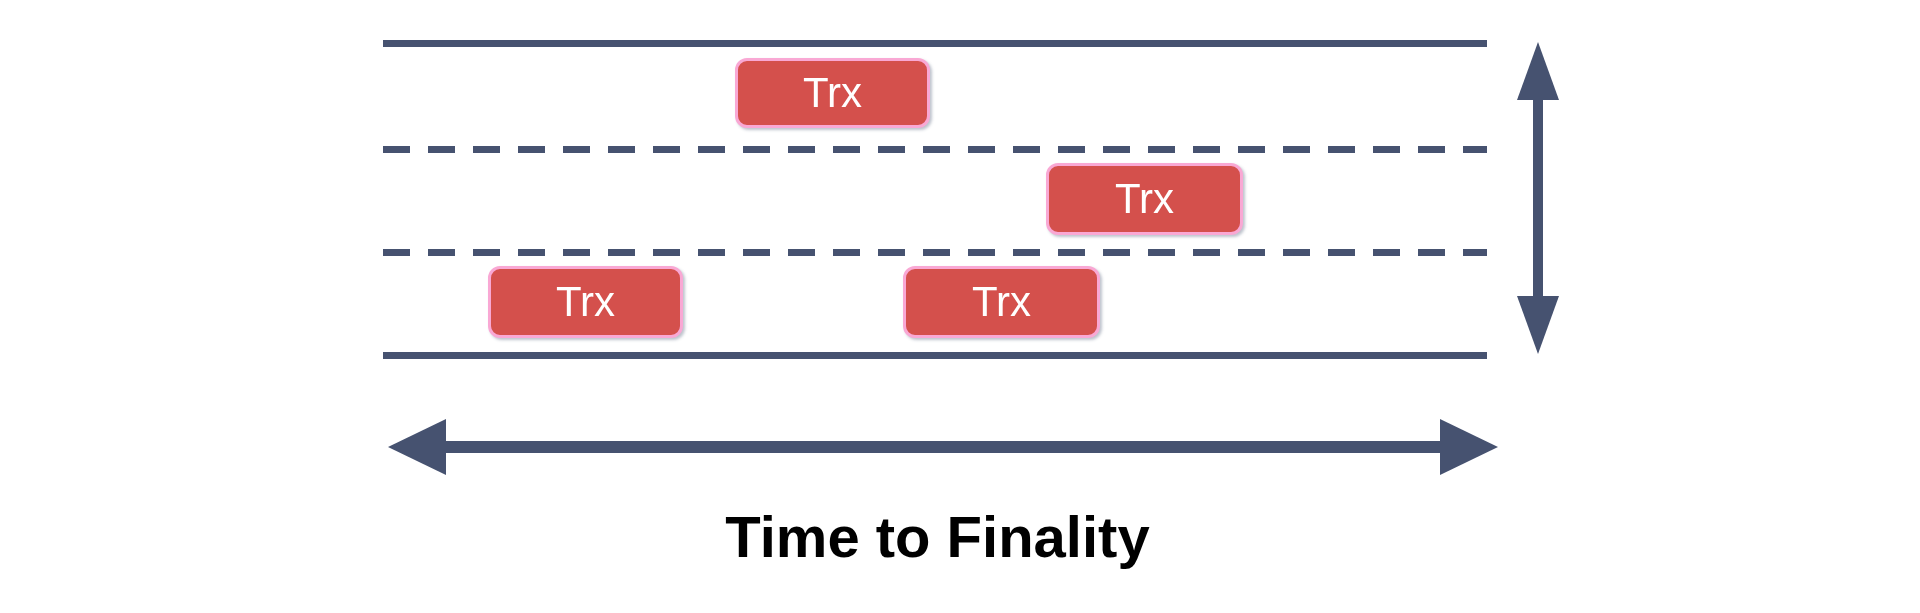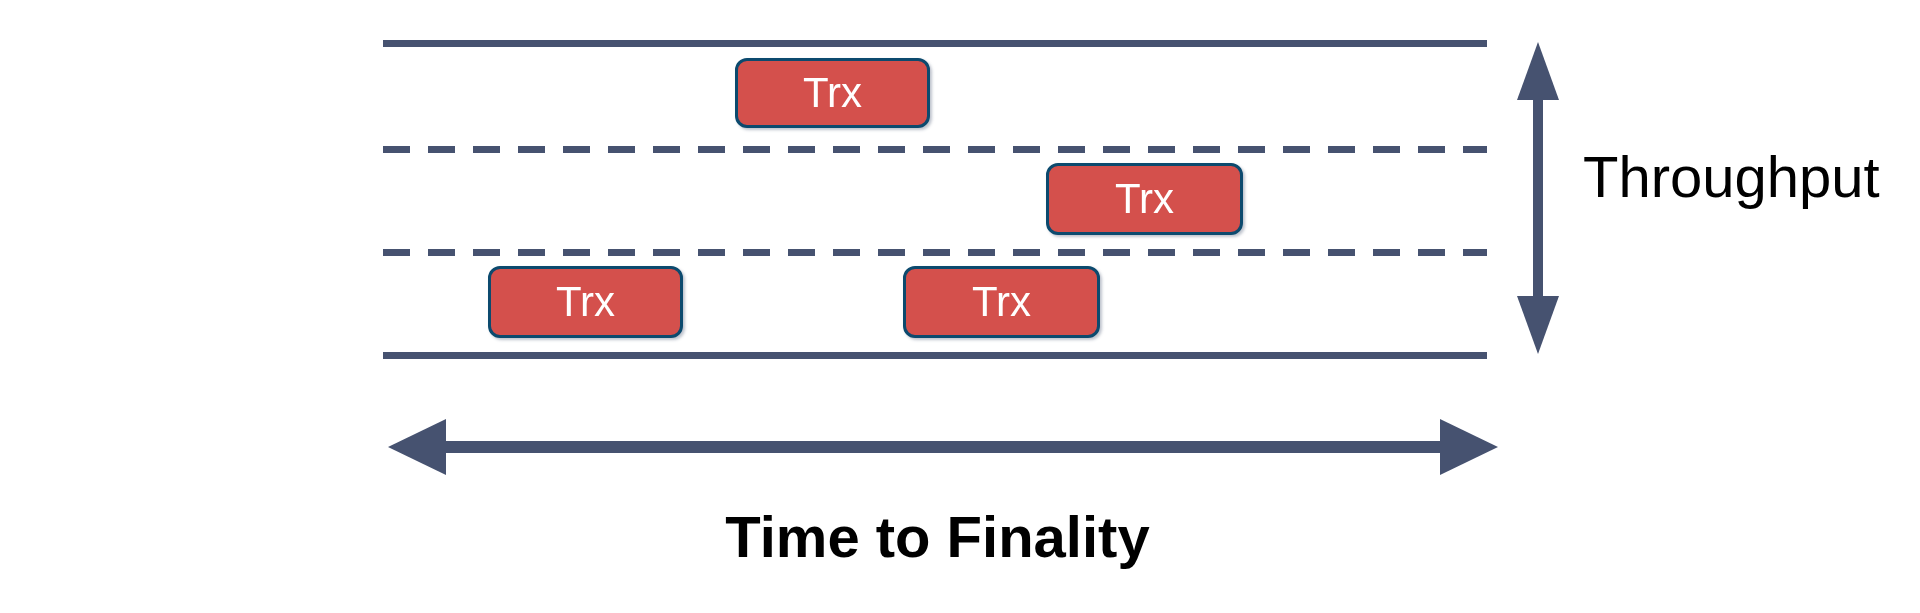--- a/index.html
+++ b/index.html
@@ -36,21 +36,21 @@
   #lane-top-line    { top: 40px; }
   #lane-divider-1   { top: 146px; }
   #lane-divider-2   { top: 249px; }
   #lane-bottom-line { top: 352px; }
 
   
   .trx-box {
     position: absolute;
     box-sizing: border-box;
     background: #D4504C;
-    border: 3px solid #0c4a6e;
+    border: 3px solid #f9a8d4;
     border-radius: 12px;
     color: #ffffff;
     font-size: 42px;
     line-height: 1;
     display: flex;
     align-items: center;
     justify-content: center;
     box-shadow: 2px 2px 3px rgba(70,82,112,0.35);
   }
 
@@ -114,21 +114,20 @@
   </div>
   <div class="trx-box" id="trx-box-3" style="left: 903px; top: 266px; width: 197px; height: 72px;">
     <span>Trx</span>
   </div>
 
   <svg id="throughput-arrow" viewBox="0 0 48 312">
     <polygon points="24,0 45,58 3,58" fill="#465270"></polygon>
     <rect x="19" y="55" width="10" height="202" fill="#465270"></rect>
     <polygon points="24,312 45,254 3,254" fill="#465270"></polygon>
   </svg>
-  <div id="throughput-label">Throughput</div>
 
   <svg id="time-arrow" viewBox="0 0 1110 66">
     <polygon points="0,33 58,5 58,61" fill="#465270"></polygon>
     <rect x="55" y="27" width="1002" height="12" fill="#465270"></rect>
     <polygon points="1110,33 1052,5 1052,61" fill="#465270"></polygon>
   </svg>
   <div id="time-label">Time to Finality</div>
 
 </div>
 

